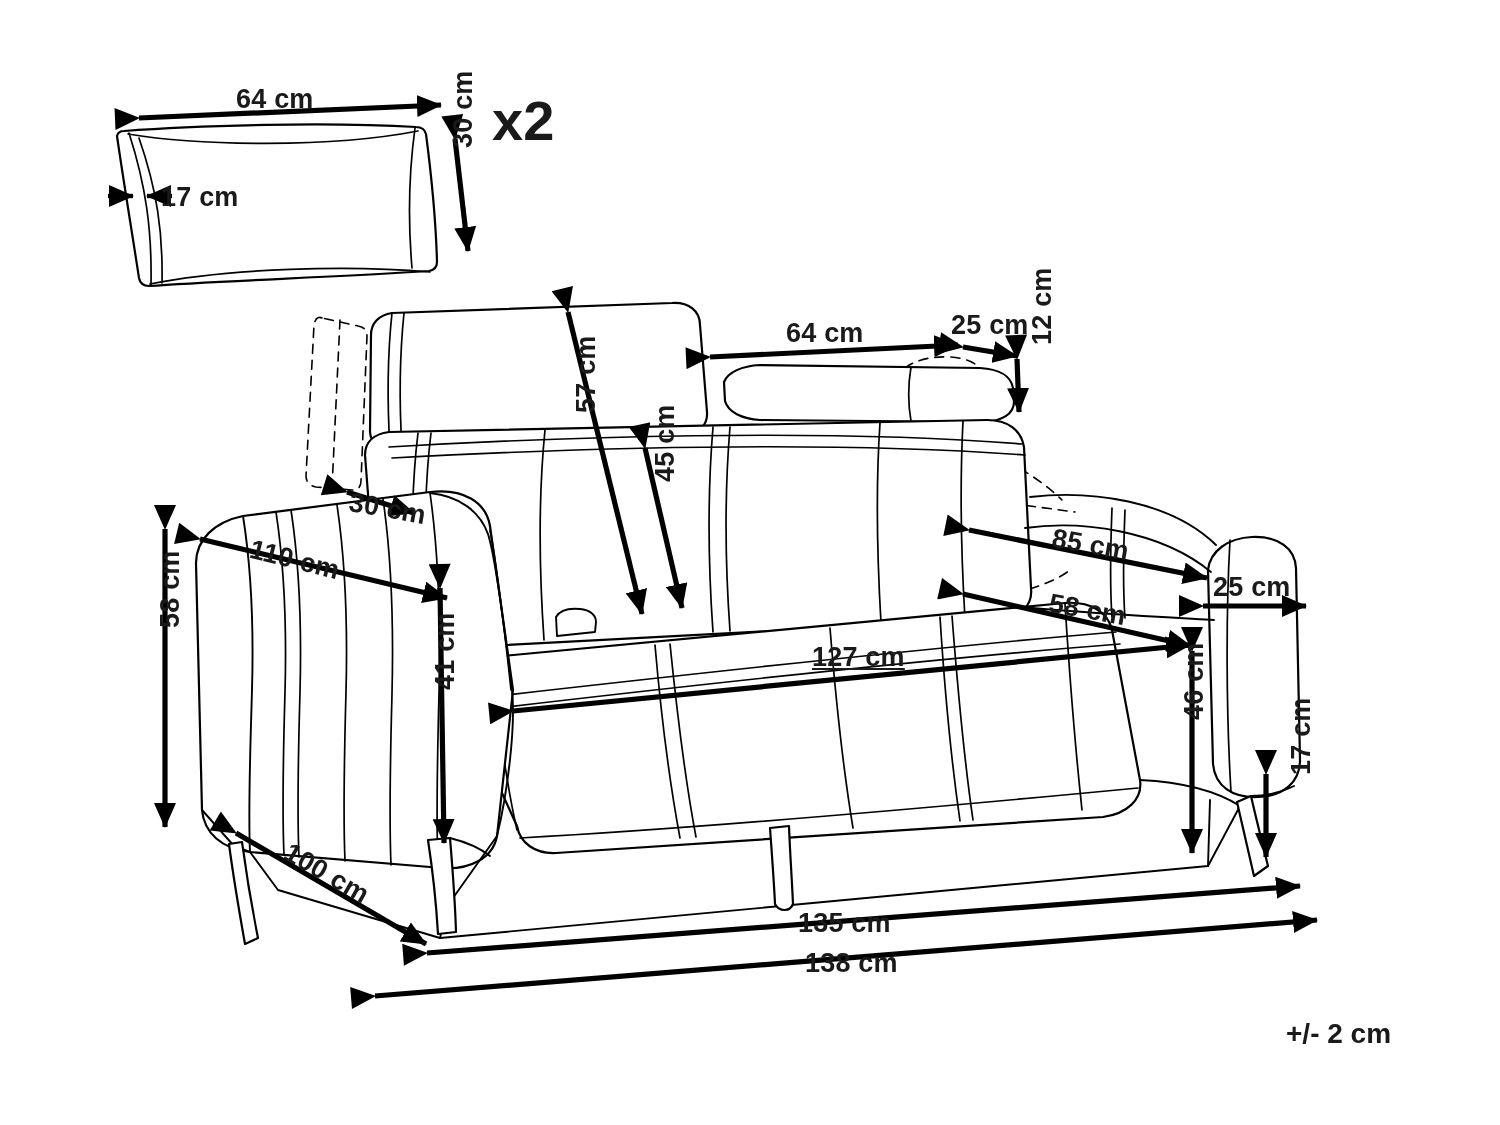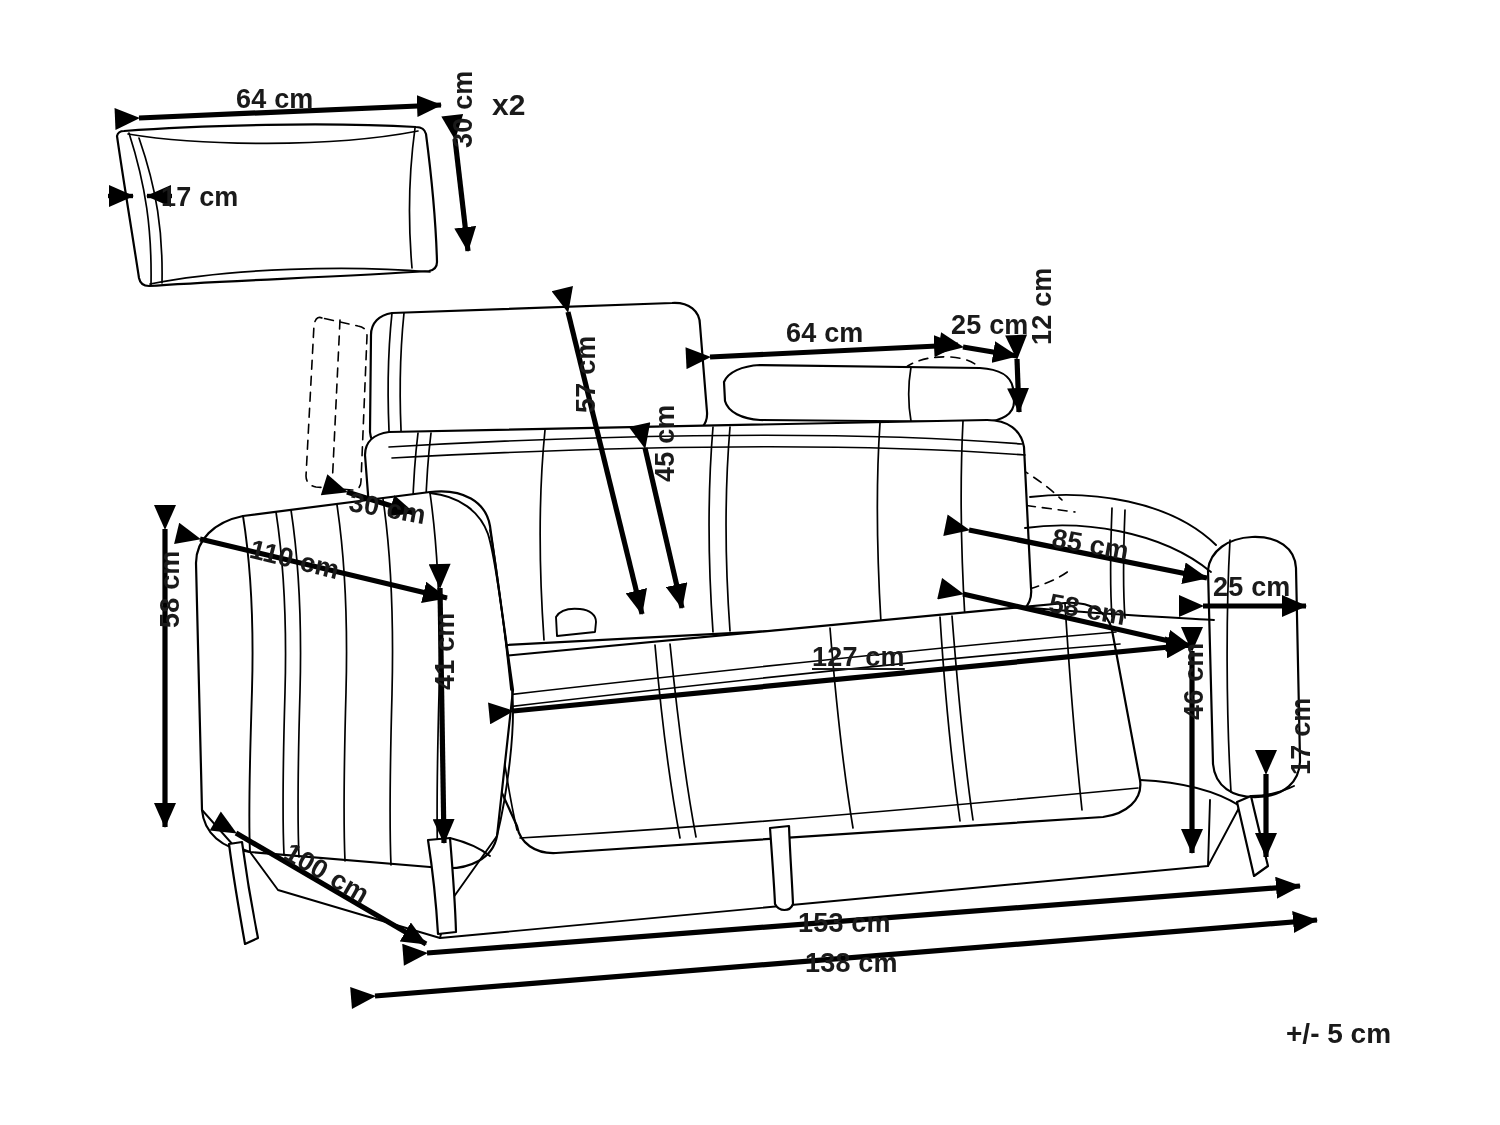--- a/index.html
+++ b/index.html
@@ -341,41 +341,41 @@
   <div style="position:absolute; left:1055px; top:523px; transform:rotate(10deg); transform-origin: 0 0;" class="lbl">85 cm</div>
 
   <div style="position:absolute; left:1052px; top:588px; transform:rotate(10deg); transform-origin: 0 0;" class="lbl">58 cm</div>
 
   <div style="position:absolute; left:1213px; top:572px;" class="lbl">25 cm</div>
 
   <div style="position:absolute; left:1179px; top:720px; transform:rotate(-90deg); transform-origin: 0 0;" class="lbl">46 cm</div>
 
   <div style="position:absolute; left:1286px; top:775px; transform:rotate(-90deg); transform-origin: 0 0;" class="lbl">17 cm</div>
 
-  <div style="position:absolute; left:798px; top:908px;" class="lbl">153 cm</div>
+  <div style="position:absolute; left:798px; top:908px;" class="lbl">135 cm</div>
 
   <div style="position:absolute; left:805px; top:948px;" class="lbl">138 cm</div>
 
-  <div style="position:absolute; left:1286px; top:1018px;" class="lbl-note">+/- 5 cm</div>
+  <div style="position:absolute; left:1286px; top:1018px;" class="lbl-note">+/- 2 cm</div>
 
 </div>
 
 <style>
   .lbl {
     font-family: "Liberation Sans", sans-serif;
     font-weight: bold;
     font-size: 27px;
     color: #1a1a1a;
     white-space: nowrap;
     letter-spacing: 0.2px;
   }
   .lbl-big {
     font-family: "Liberation Sans", sans-serif;
     font-weight: bold;
-    font-size: 30px;
+    font-size: 56px;
     color: #1a1a1a;
     white-space: nowrap;
   }
   .lbl-note {
     font-family: "Liberation Sans", sans-serif;
     font-weight: bold;
     font-size: 28px;
     color: #1a1a1a;
     white-space: nowrap;
   }

